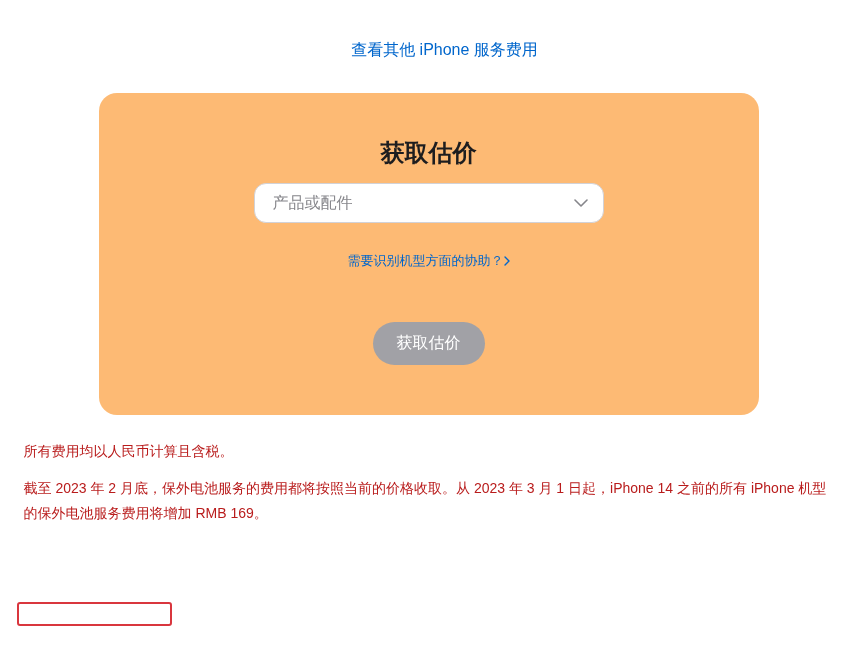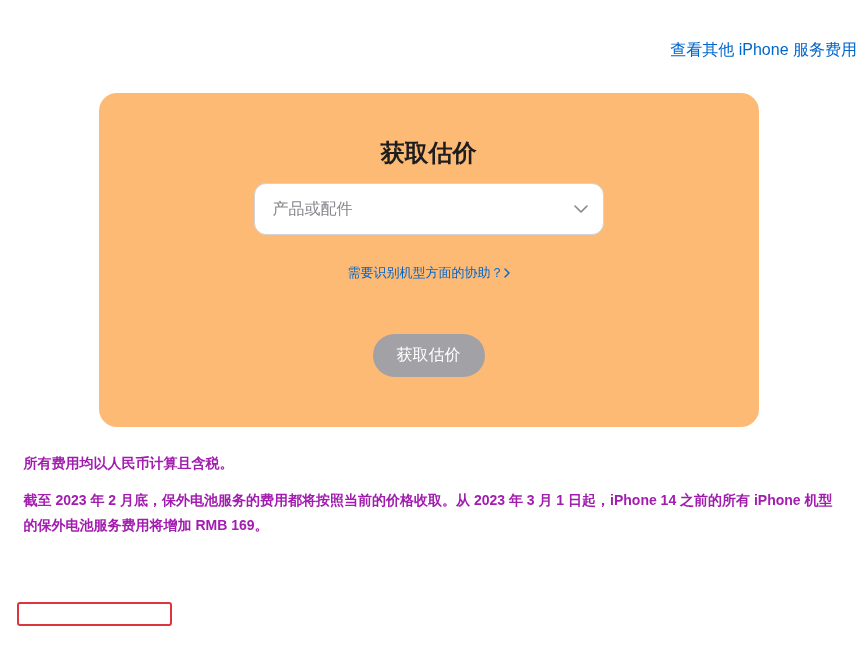--- a/index.html
+++ b/index.html
@@ -5,21 +5,21 @@
     * { box-sizing: border-box; margin: 0; padding: 0; }
     body {
       font-family: -apple-system, BlinkMacSystemFont, "SF Pro Text", "Helvetica Neue", Arial, sans-serif;
       background: #ffffff;
       color: #1d1d1f;
       width: 857px;
       height: 663px;
       position: relative;
     }
     .top-link {
-      text-align: right;
+      text-align: center;
       padding-top: 40px;
       padding-bottom: 20px;
       padding-left: 32px;
     }
     .top-link a {
       color: #0066cc;
       text-decoration: none;
       font-size: 16px;
     }
     .card {
@@ -41,21 +41,21 @@
       color: #1d1d1f;
       margin-bottom: 46px;
     }
     .select-row {
       position: relative;
       margin: 0 auto 28px;
       width: 350px;
     }
     .select-box {
       width: 100%;
-      height: 52px;
+      height: 40px;
       background: #ffffff;
       border: 1px solid #d2d2d7;
       border-radius: 12px;
       text-align: left;
       padding: 0 44px 0 18px;
       font-size: 16px;
       color: #86868b;
       cursor: pointer;
       position: relative;
       display: flex;
@@ -91,24 +91,23 @@
       font-size: 16px;
       cursor: pointer;
     }
     .footer {
       width: 830px;
       margin: 24px auto 0;
       padding: 0 10px;
     }
     .footer p {
       font-size: 14px;
-      color: #a21caf;
+      color: #b91c1c;
       line-height: 1.8;
       margin-bottom: 12px;
-      font-weight: bold;
     }
     .hl {
       position: absolute;
       border: 2px solid #d9363e;
       border-radius: 3px;
       left: 17px;
       top: 602px;
       width: 155px;
       height: 24px;
       pointer-events: none;

